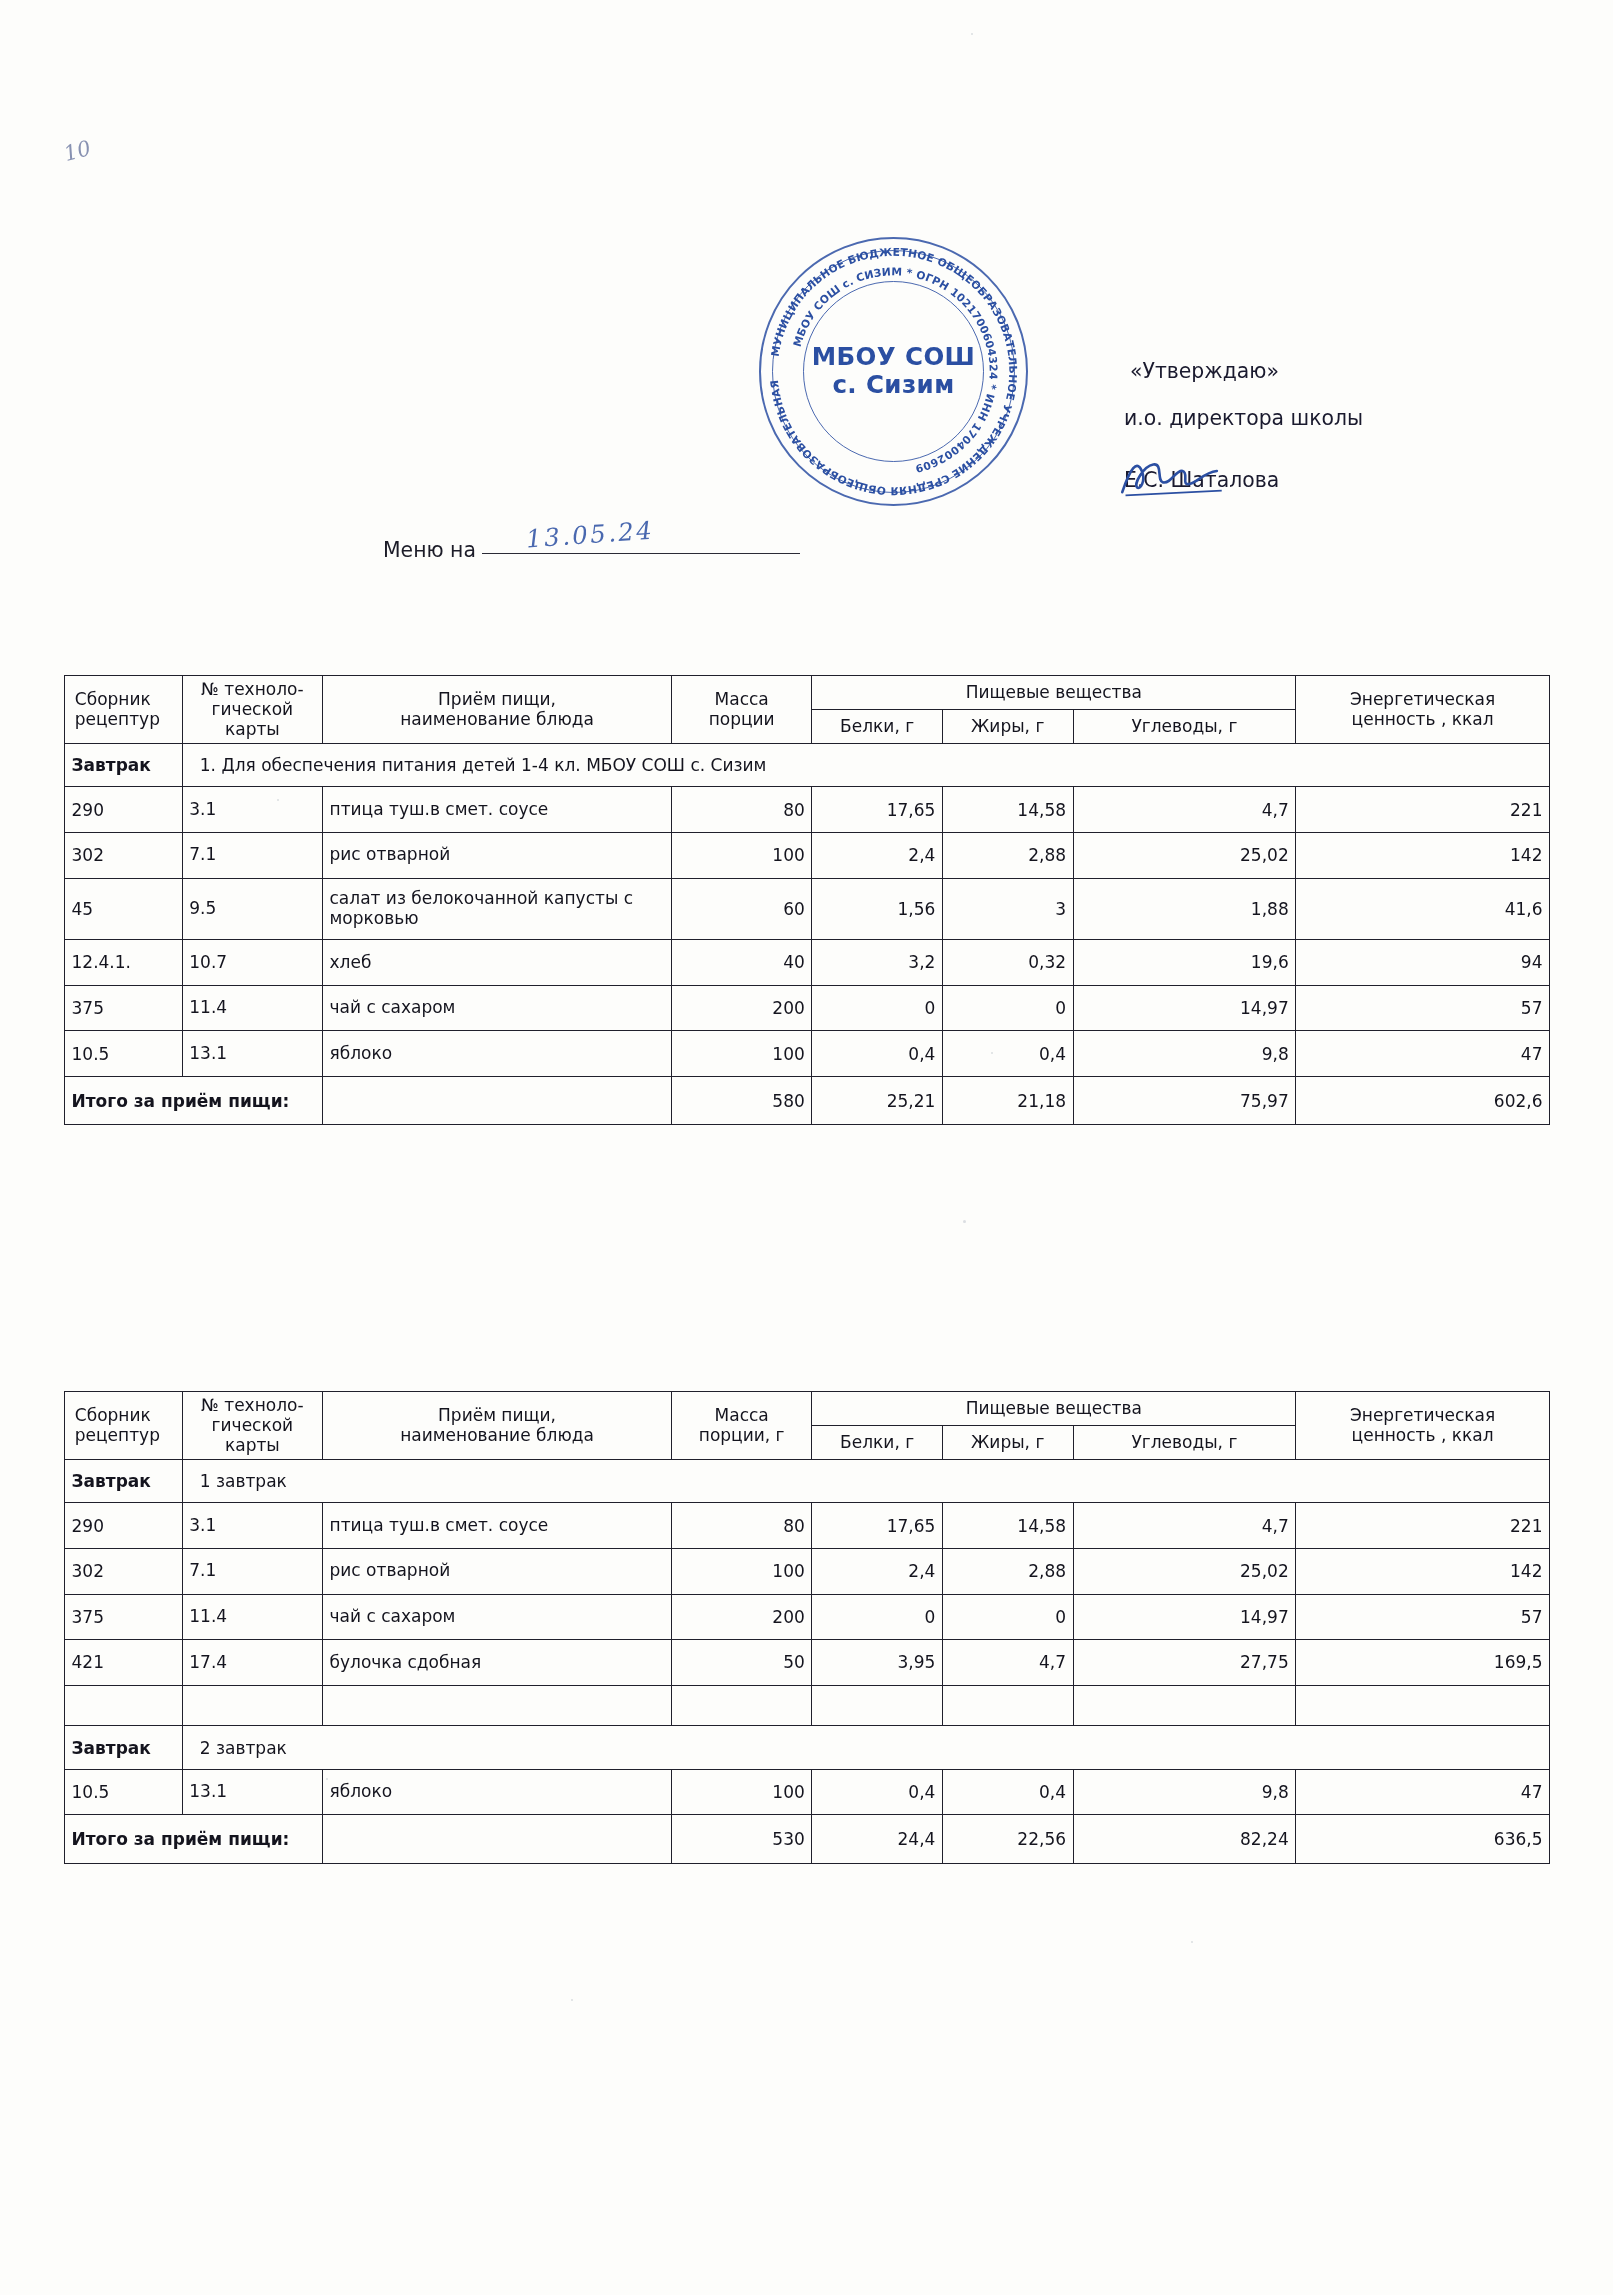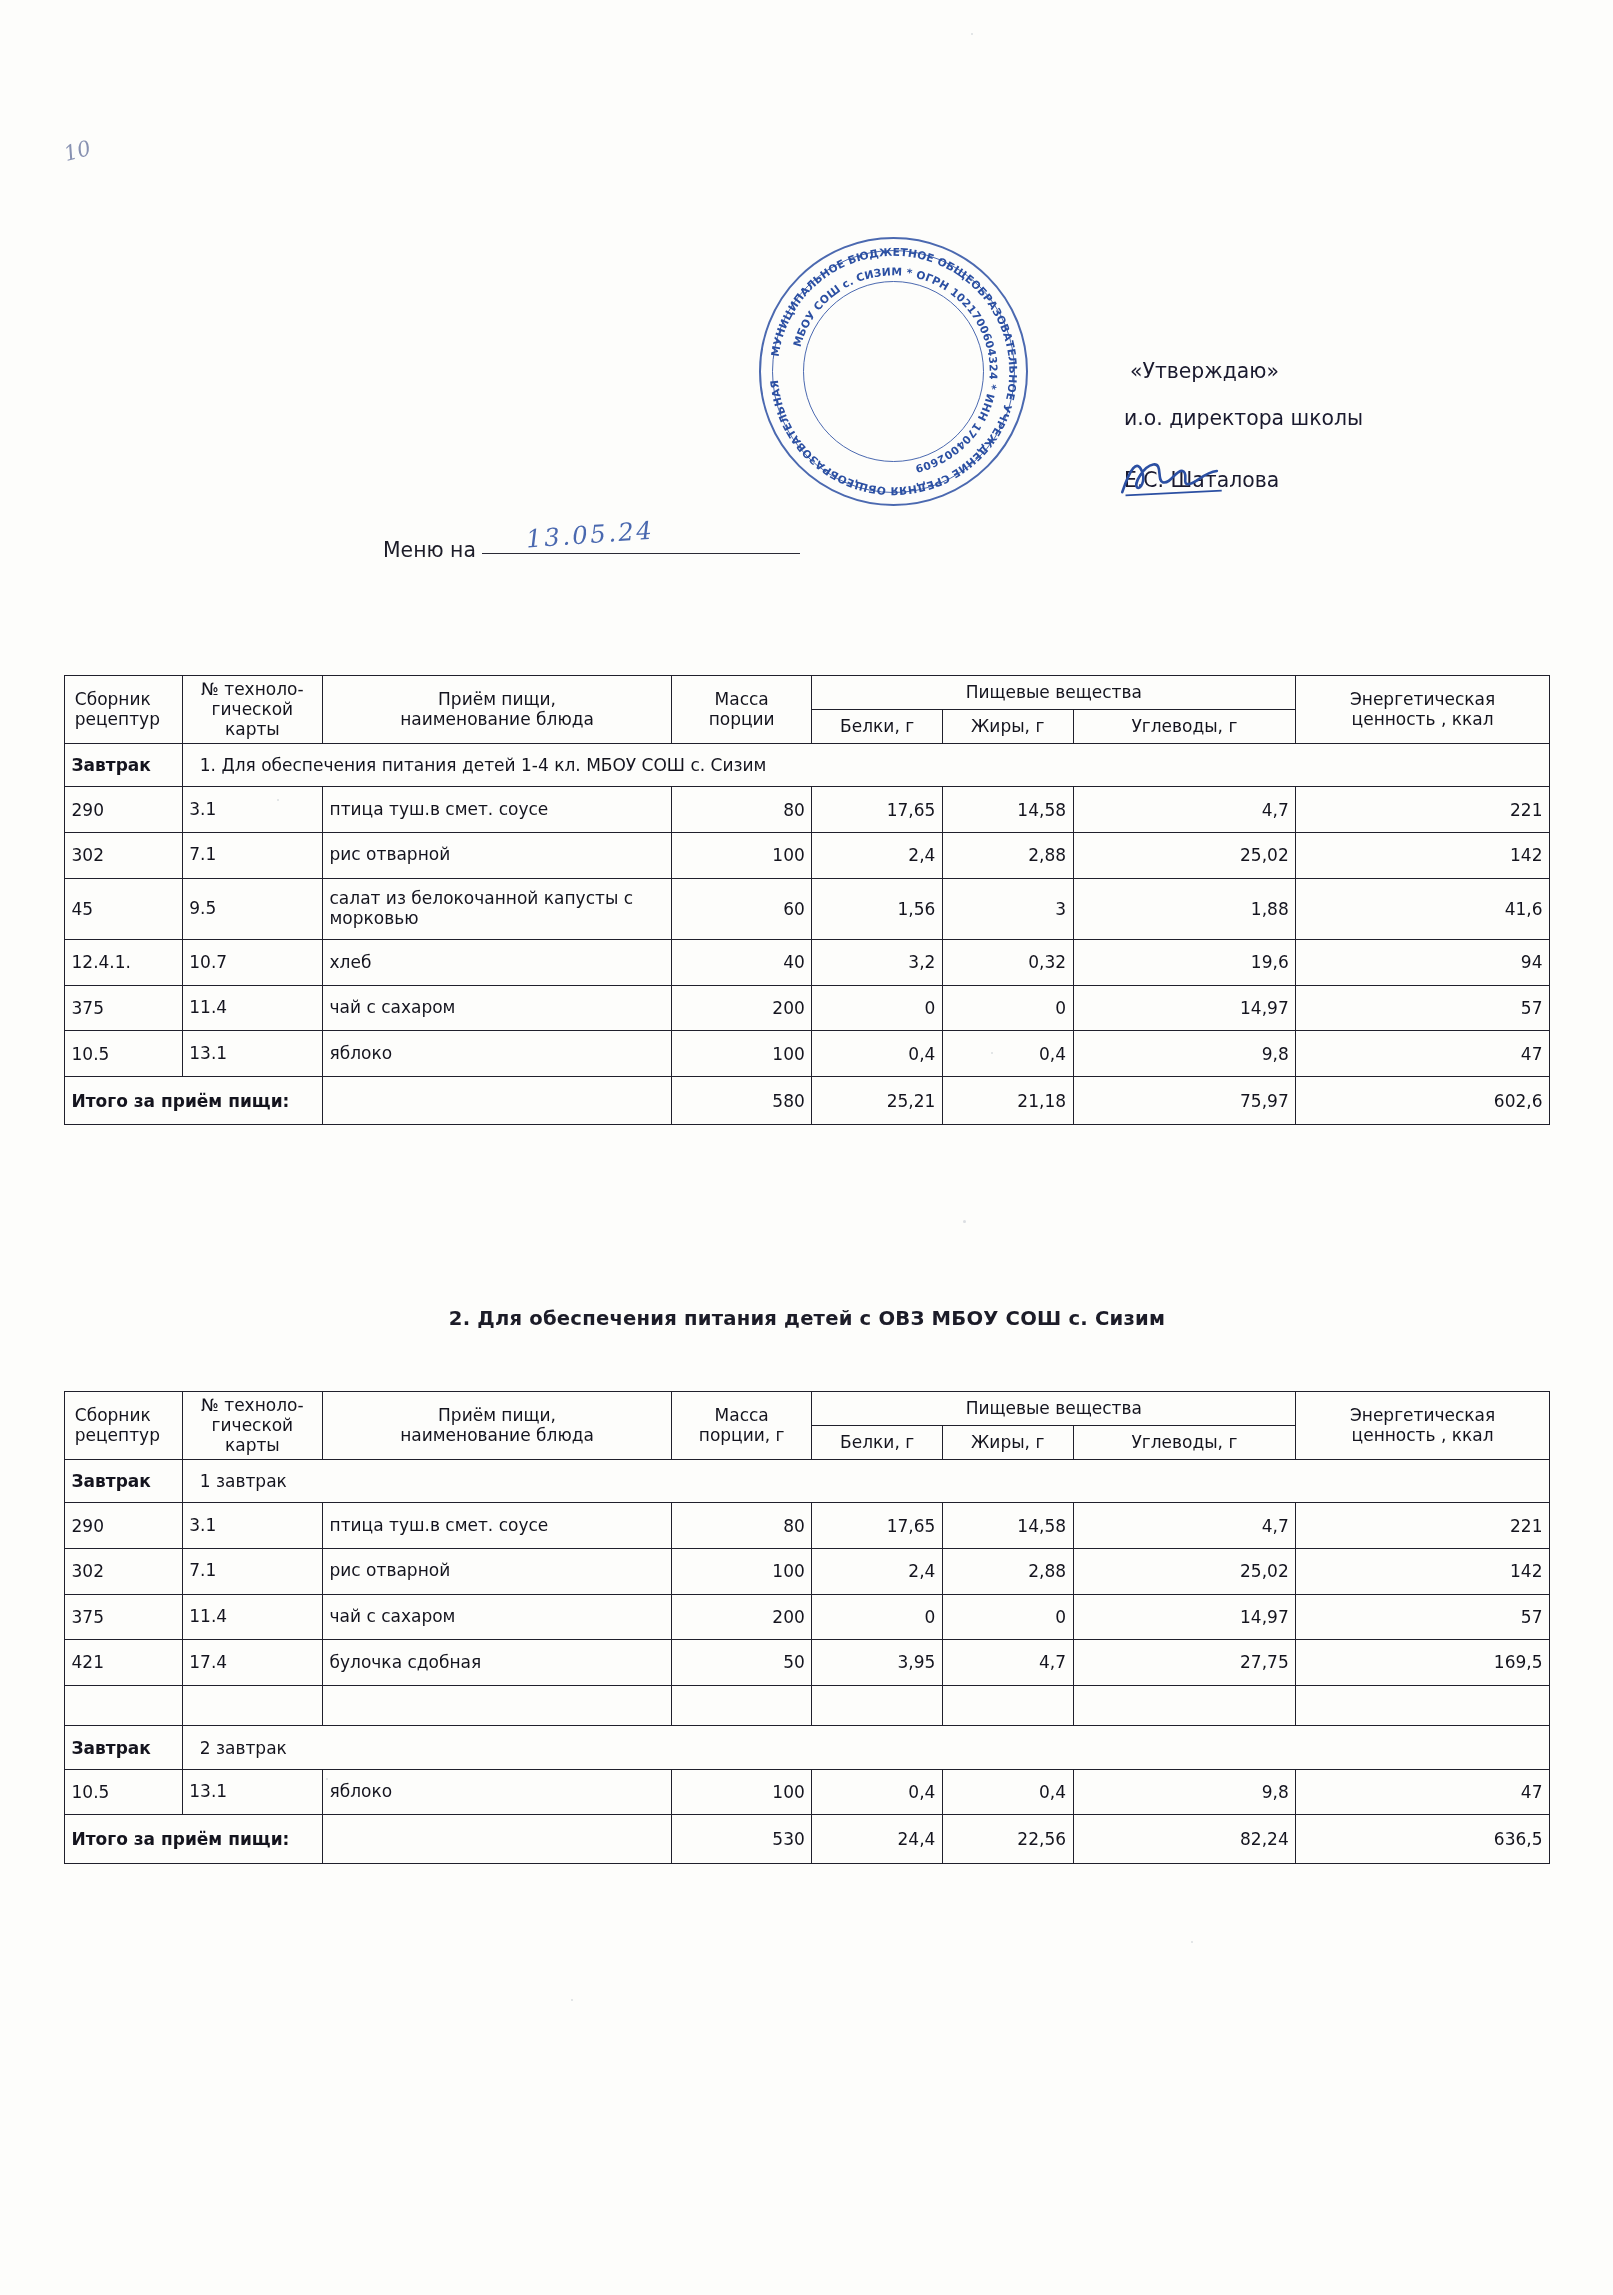--- a/index.html
+++ b/index.html
@@ -242,20 +242,24 @@
         <path id="outerArc" d="M 165,165 m -142,0 a 142,142 0 1,1 284,0 a 142,142 0 1,1 -284,0"></path>
         <path id="innerArc" d="M 165,165 m -118,0 a 118,118 0 1,1 236,0 a 118,118 0 1,1 -236,0"></path>
       </defs>
       <text>
         <textPath href="#outerArc" startOffset="2%">МУНИЦИПАЛЬНОЕ БЮДЖЕТНОЕ ОБЩЕОБРАЗОВАТЕЛЬНОЕ УЧРЕЖДЕНИЕ СРЕДНЯЯ ОБЩЕОБРАЗОВАТЕЛЬНАЯ ШКОЛА с. СИЗИМ КАА-ХЕМСКОГО РАЙОНА РЕСПУБЛИКИ ТЫВА</textPath>
       </text>
       <text>
         <textPath href="#innerArc" startOffset="4%">МБОУ СОШ с. СИЗИМ  *  ОГРН 1021700604324  *  ИНН 1704002609</textPath>
       </text>
     </svg>
+    <div class="center">
+      <div>МБОУ СОШ</div>
+      <div>с. Сизим</div>
+    </div>
   </div>
 
   <div class="approve">
     <div class="l1">«Утверждаю»</div>
     <div class="l2">и.о. директора школы</div>
     <div class="l3">Е.С. Шаталова</div>
   </div>
 
   <svg class="sig" viewBox="0 0 130 60">
     <path d="M4,48 C14,18 22,8 28,22 C33,34 26,46 22,42 C18,38 30,16 42,14 C54,12 46,34 54,36 C64,38 70,20 78,22 C86,24 76,40 86,38 C96,36 104,24 120,22" fill="none" stroke="#2b4fa2" stroke-width="3.2" stroke-linecap="round"></path>
@@ -387,21 +391,20 @@
         <td></td>
         <td class="num top-align">580</td>
         <td class="num top-align">25,21</td>
         <td class="num top-align">21,18</td>
         <td class="num top-align">75,97</td>
         <td class="num top-align">602,6</td>
       </tr>
     </tbody>
   </table>
 
-  <div class="sec-title t2">2. Для обеспечения питания детей с ОВЗ МБОУ СОШ с. Сизим</div>
 
   <table class="menu tbl2">
     <colgroup>
       <col class="c-sbornik">
         <col class="c-card">
         <col class="c-name">
         <col class="c-mass">
       <col class="c-prot">
         <col class="c-fat">
         <col class="c-carb">

